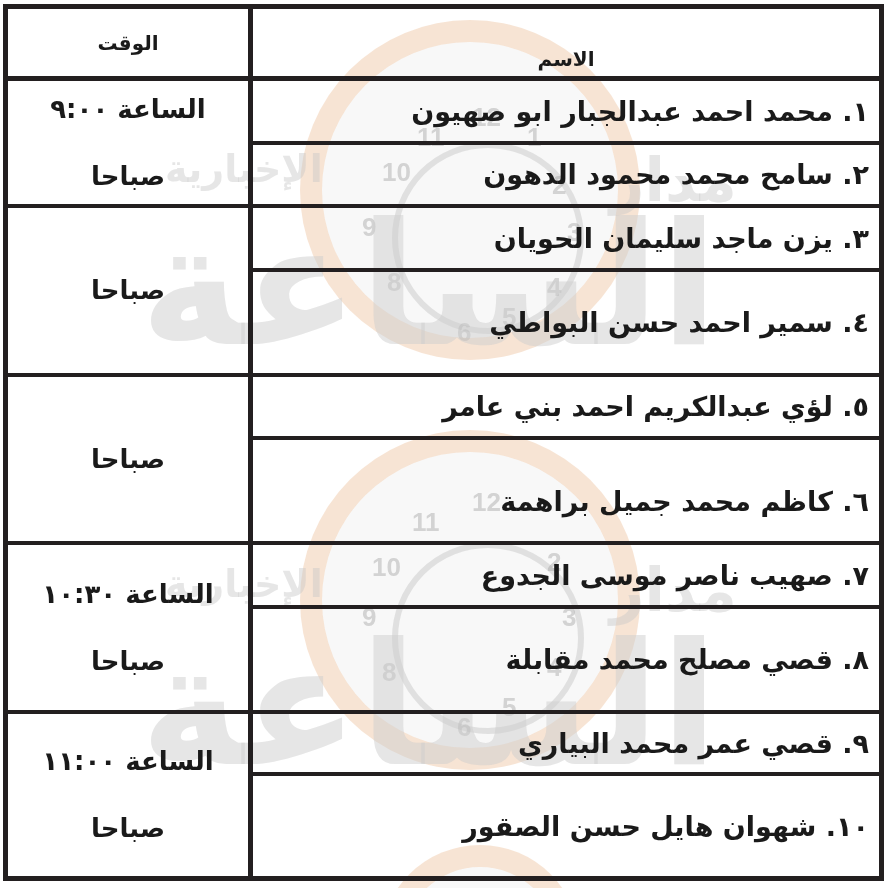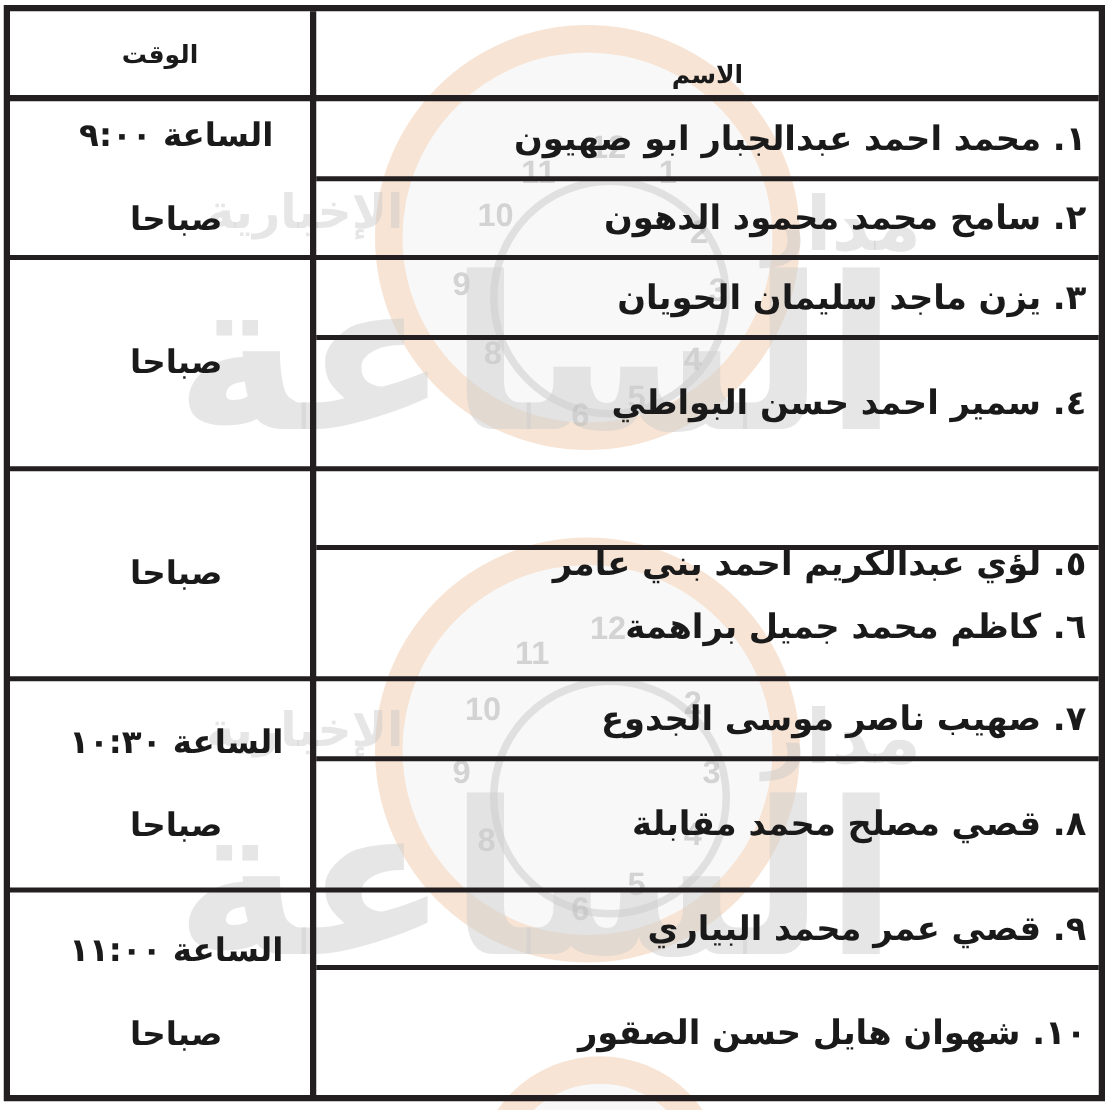--- a/index.html
+++ b/index.html
@@ -88,21 +88,21 @@
     left: 245px;
     right: 0;
     font-size: 27px;
     justify-content: flex-start;
     padding-right: 10px;
     box-sizing: border-box;
     white-space: nowrap;
     border-radius: 14px;
   }
   .time-cell {
-    left: 13px;
+    left: 0;
     width: 240px;
     font-size: 26px;
     flex-direction: column;
     justify-content: center;
     align-items: center;
     text-align: left;
     line-height: 1.65;
     gap: 24px;
   }
 </style>
@@ -170,21 +170,21 @@
     <span>صباحا</span>
   </div>
   <div class="cell name-cell" style="top:199px; height:60px;">٣. يزن ماجد سليمان الحويان</div>
   <div class="hline half" style="top:259px;"></div>
   <div class="cell name-cell" style="top:263px; height:101px;">٤. سمير احمد حسن البواطي</div>
   <div class="hline full" style="top:364px; height:4px;"></div>
 
   <div class="cell time-cell" style="top:368px; height:164px;">
     <span>صباحا</span>
   </div>
-  <div class="cell name-cell" style="top:368px; height:59px;margin-top:45px;">٥. لؤي عبدالكريم احمد بني عامر</div>
+  <div class="cell name-cell" style="top:368px; height:59px;">٥. لؤي عبدالكريم احمد بني عامر</div>
   <div class="hline half" style="top:427px;"></div>
   <div class="cell name-cell" style="top:431px; height:122px;">٦. كاظم محمد جميل براهمة</div>
   <div class="hline full" style="top:532px; height:4px;"></div>
 
   <div class="cell time-cell" style="top:536px; height:165px;">
     <span>الساعة ١٠:٣٠</span>
     <span>صباحا</span>
   </div>
   <div class="cell name-cell" style="top:536px; height:60px;">٧. صهيب ناصر موسى الجدوع</div>
   <div class="hline half" style="top:596px;"></div>

